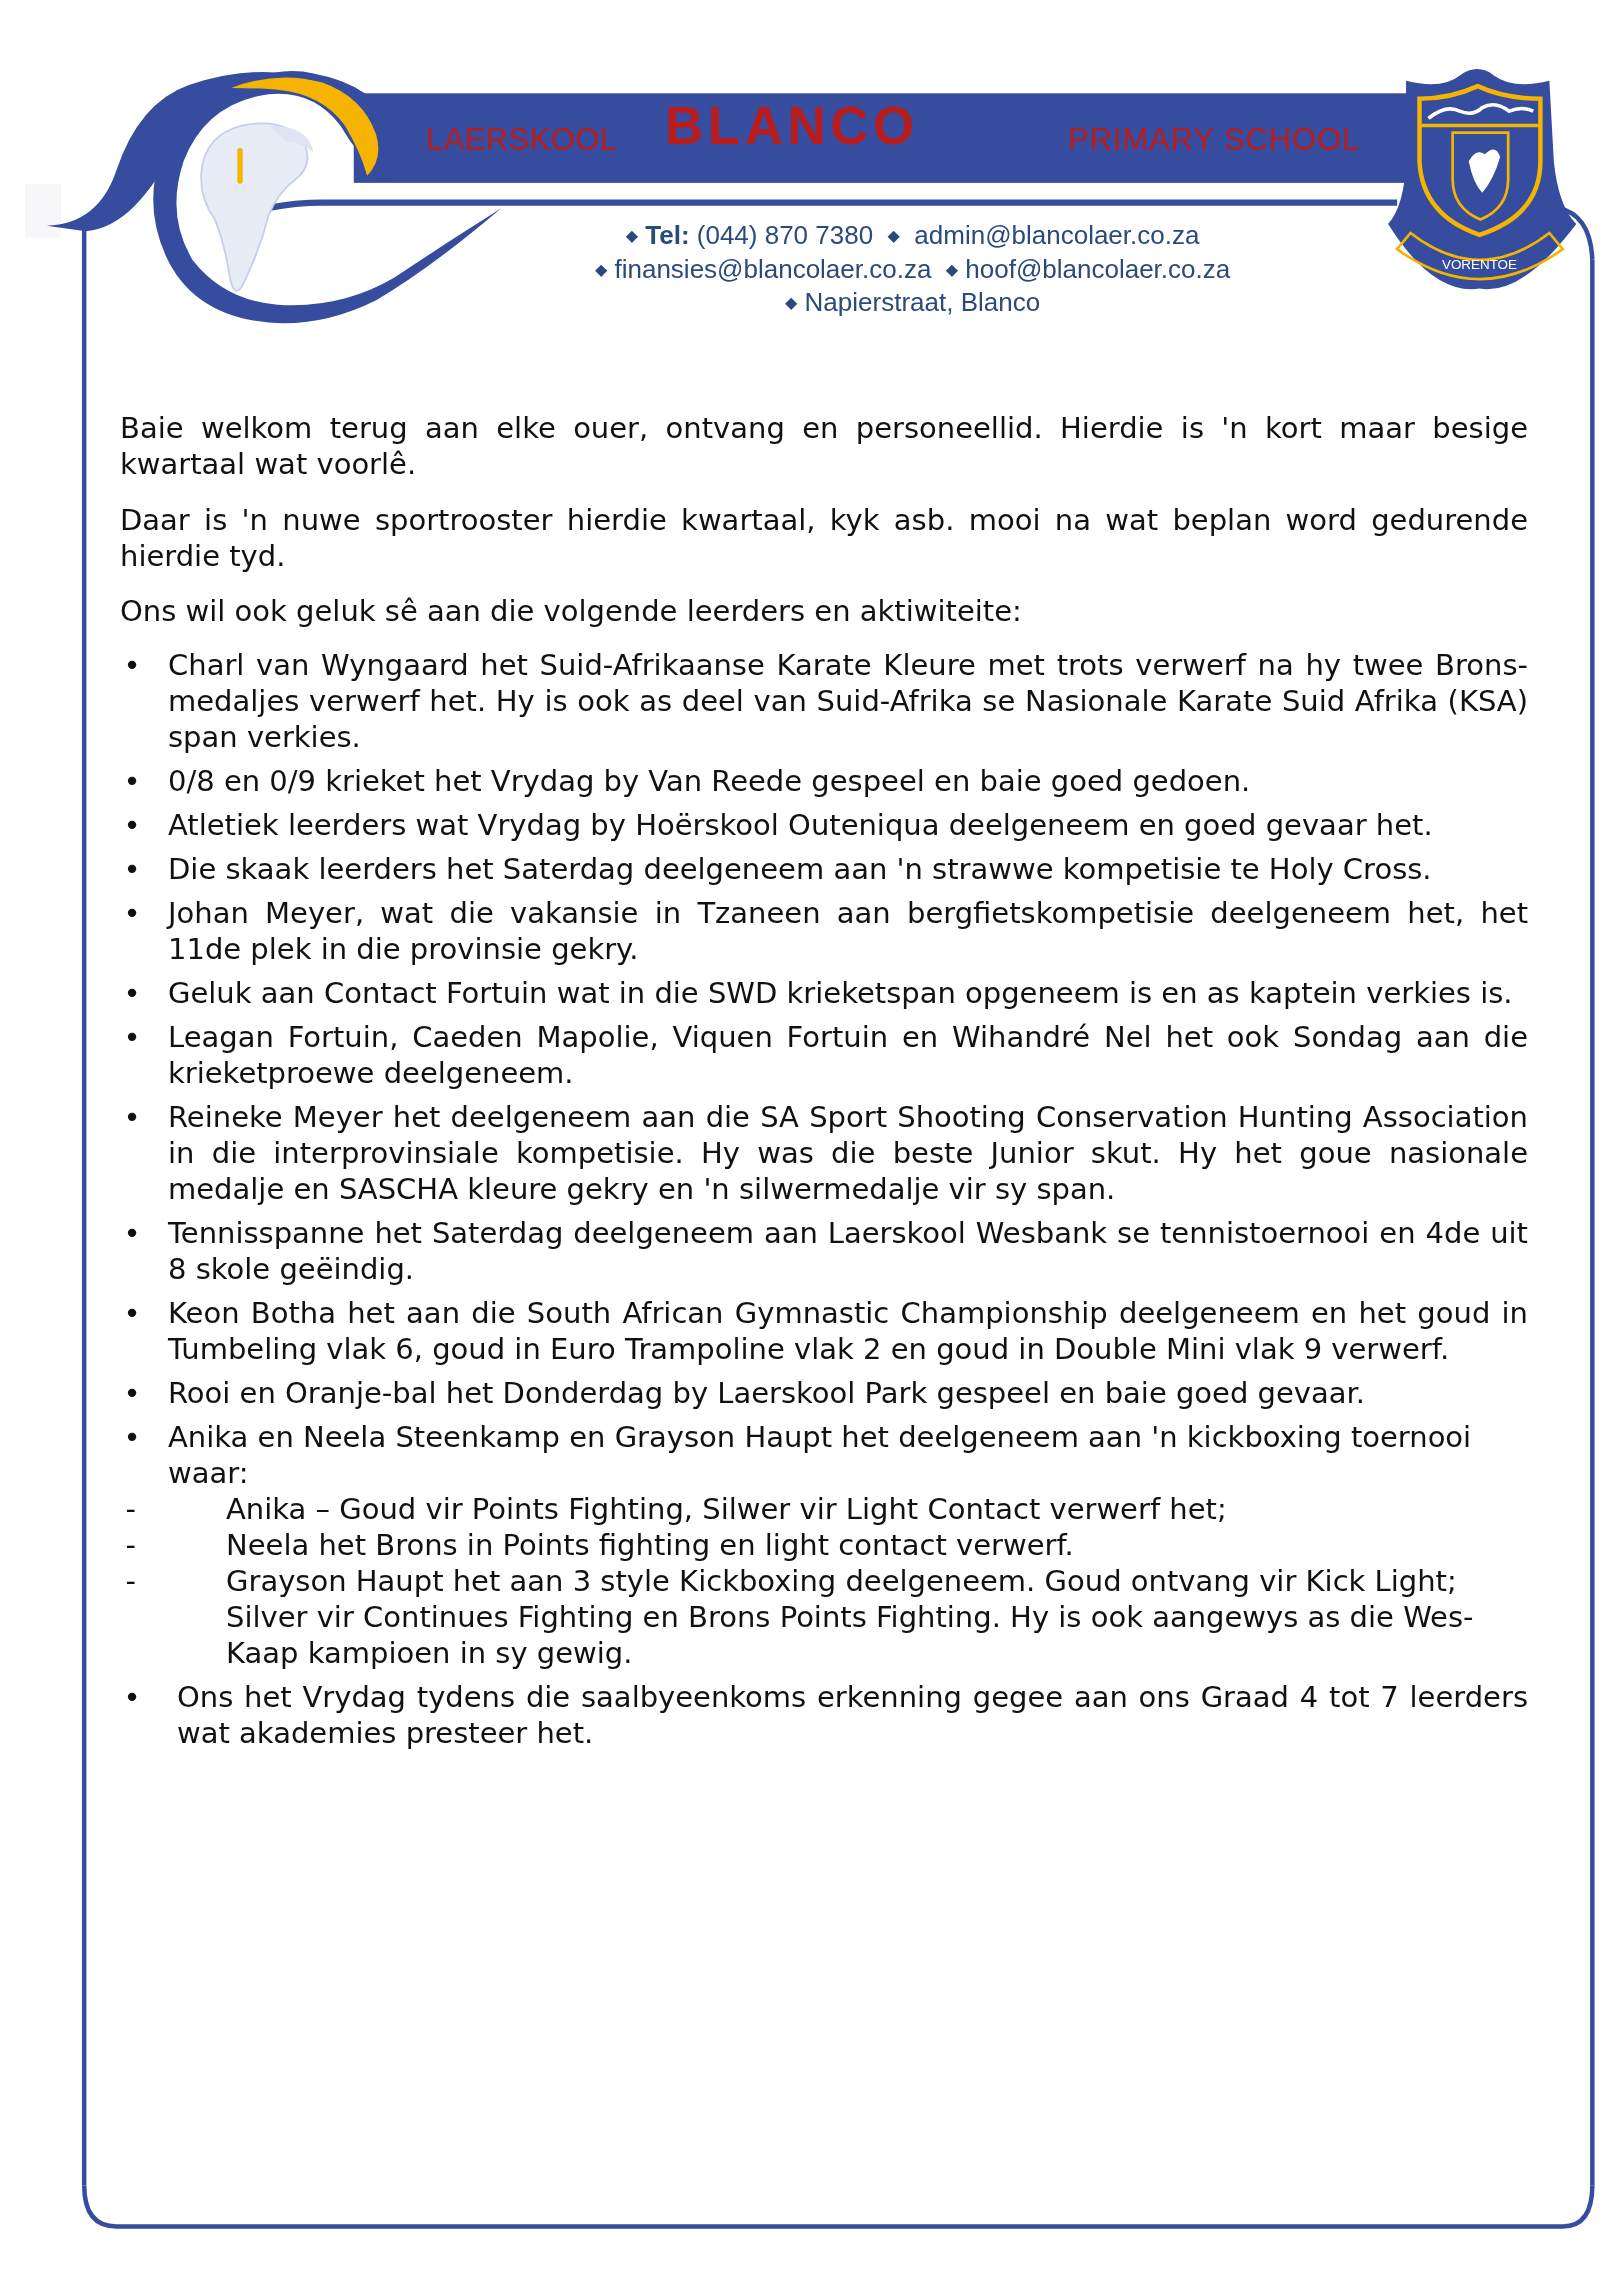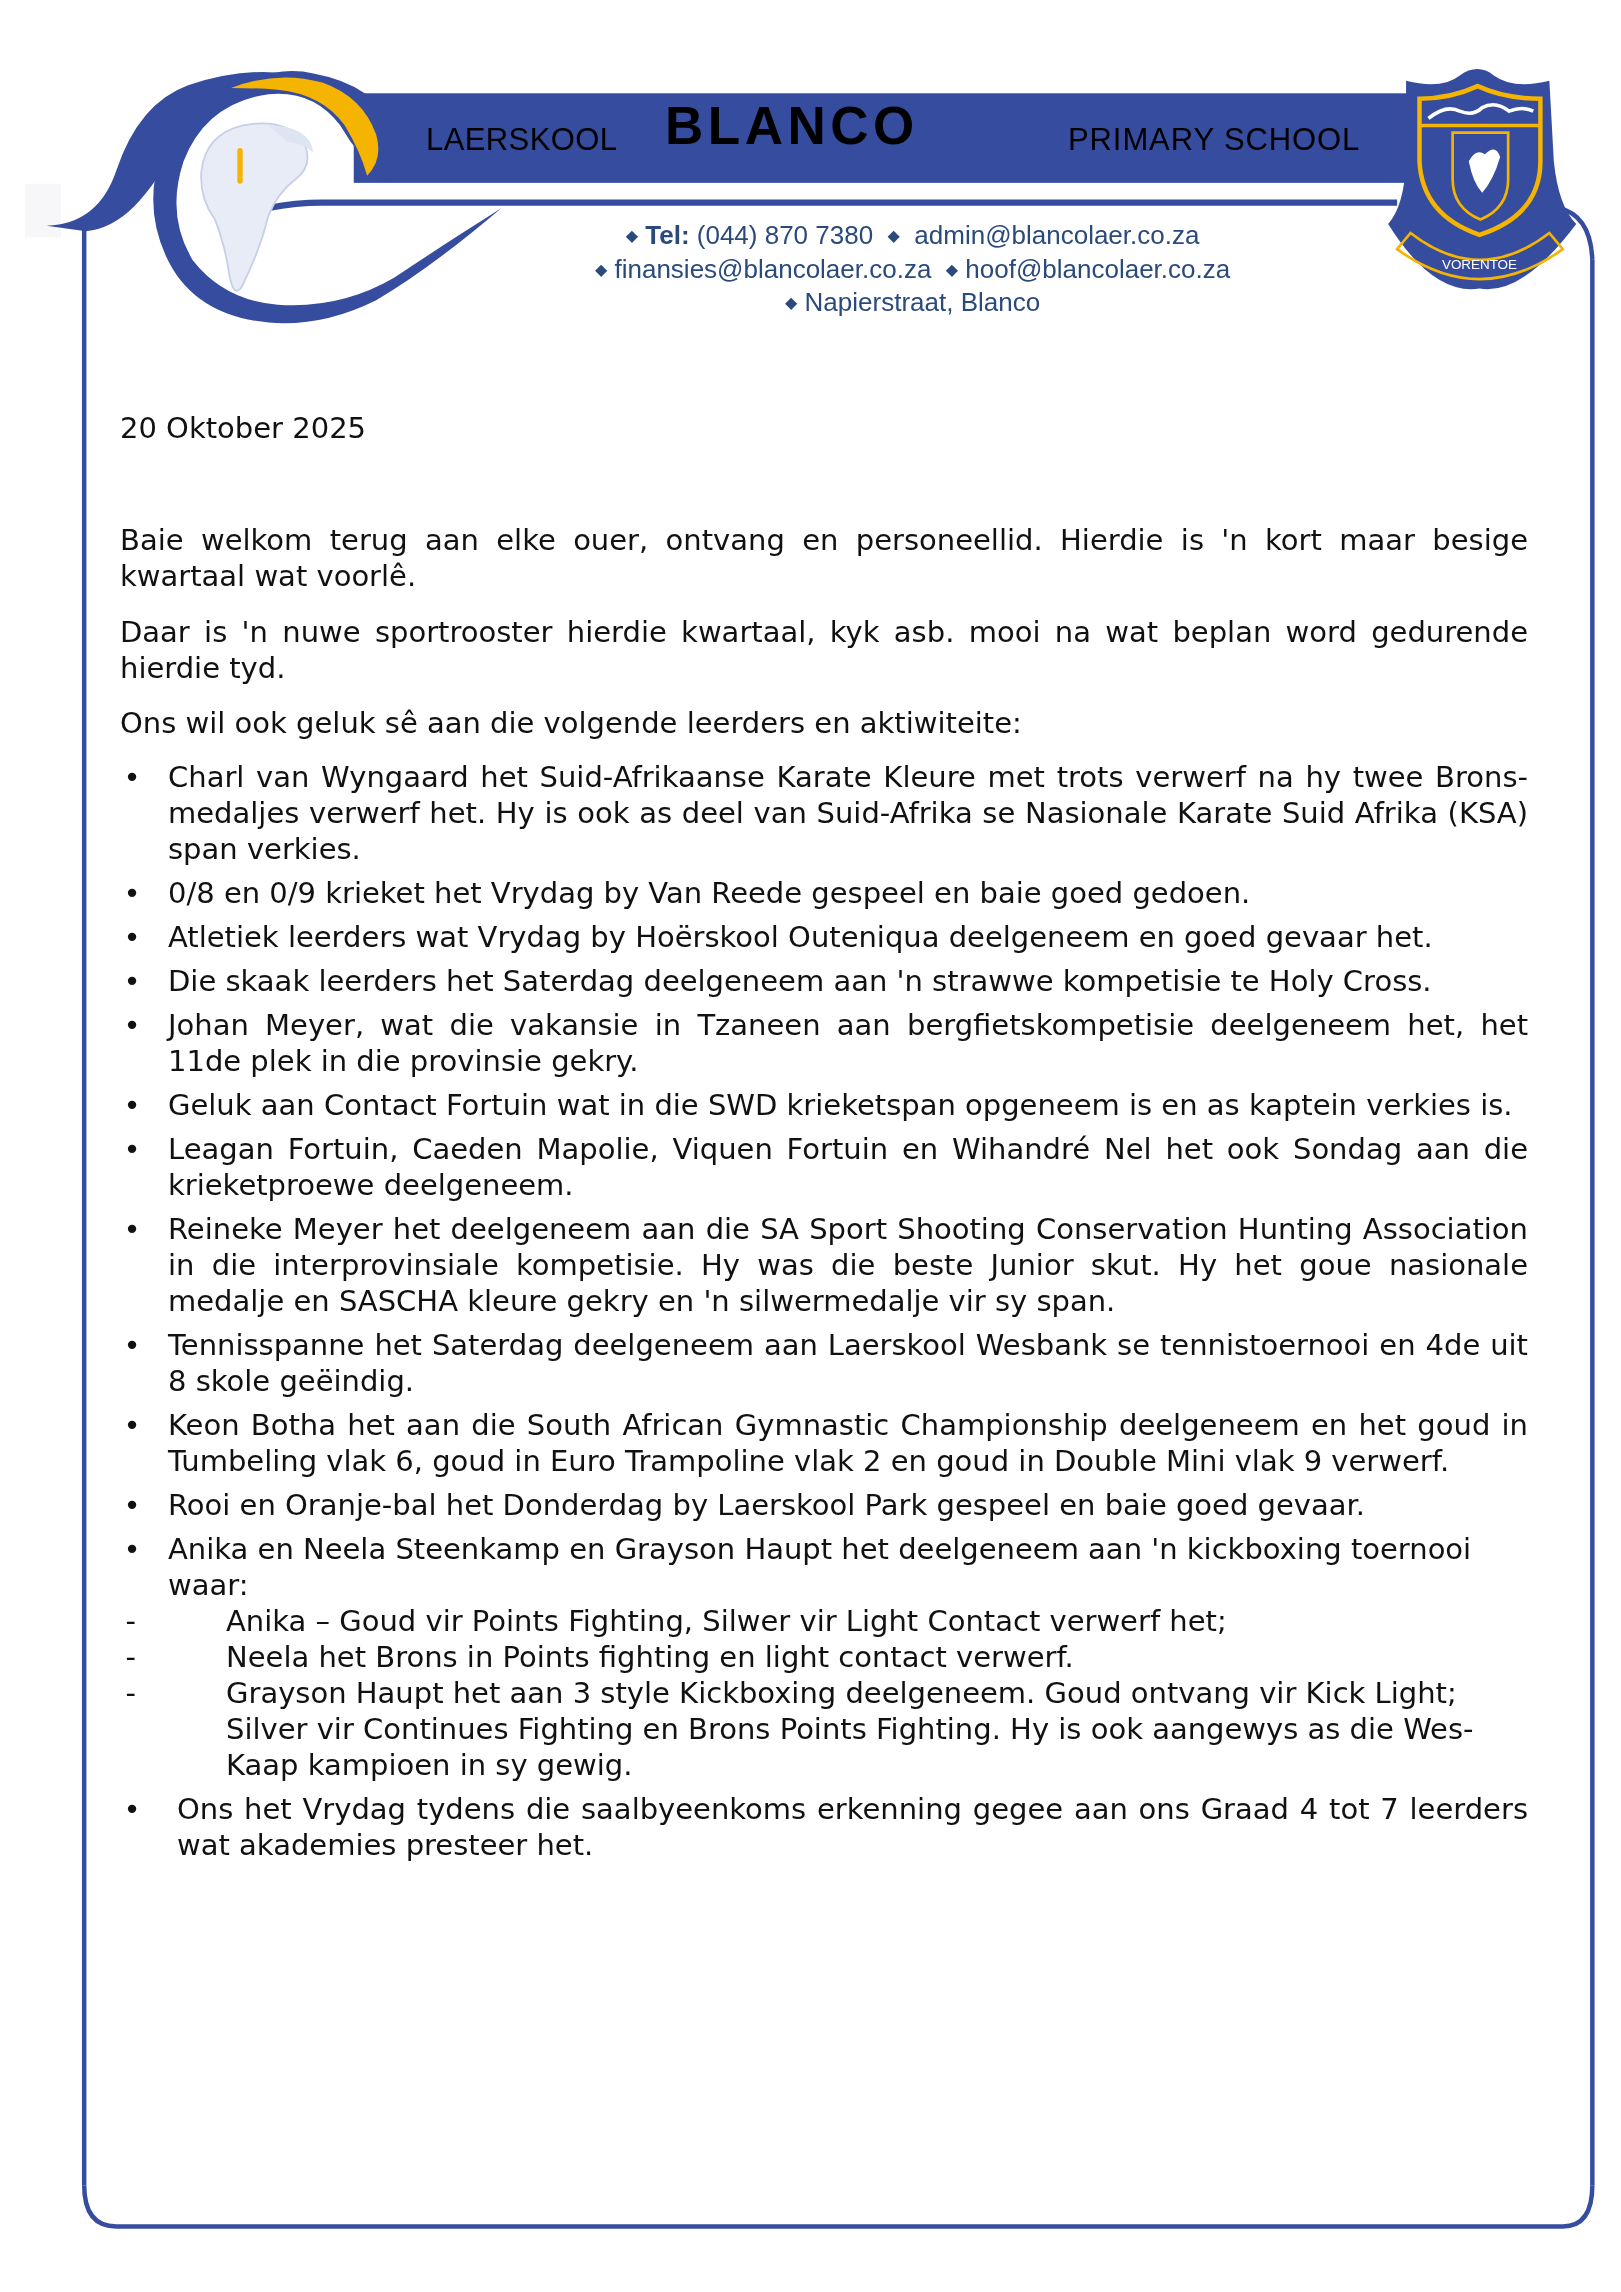--- a/index.html
+++ b/index.html
@@ -1,19 +1,19 @@
 <!DOCTYPE html>
 <html style="font-size:14.3px"><head>
 <meta charset="utf-8">
 <style>
   html, body { margin:0; padding:0; background:#ffffff; }
   body { width:1621px; height:2293px; position:relative; overflow:hidden;
          font-family:"DejaVu Sans", sans-serif; color:#111; }
   #frame { position:absolute; left:0; top:0; width:1621px; height:2293px; }
-  .band-text { position:absolute; color:#000000; font-family:"Liberation Sans", sans-serif; white-space:nowrap; }
+  .band-text { position:absolute; color:#b91c1c; font-family:"Liberation Sans", sans-serif; white-space:nowrap; }
   #laerskool { left:426px; top:122px; font-size:31px; letter-spacing:0.4px; }
   #blanco { left:665px; top:99px; font-size:53px; font-weight:bold; letter-spacing:4.5px; line-height:1; }
   #primary { left:1068px; top:122px; font-size:31px; letter-spacing:0.9px; }
   .contact { position:absolute; left:0; width:1818px; text-align:center; color:#2a4a7c;
              font-family:"Liberation Sans", sans-serif; font-size:26px; white-space:nowrap; }
   .contact .dia { font-size:16px; vertical-align:2.7px; margin:0 7.2px; }
   .contact b { font-weight:bold; }
   #c1 { top:220px; } #c2 { top:254px; } #c3 { top:287px; }
   #letter { position:absolute; left:120px; top:410px; width:1408px; font-size:29px; line-height:36px; }
   #letter p { margin:0; text-align:justify; }
@@ -80,21 +80,20 @@
 </div>
 <div class="contact" id="c2">
   <span class="dia">◆</span><span>finansies@blancolaer.co.za</span>
   <span class="dia">◆</span><span>hoof@blancolaer.co.za</span>
 </div>
 <div class="contact" id="c3">
   <span class="dia">◆</span><span>Napierstraat, Blanco</span>
 </div>
 
 <div id="letter">
-  <p id="date">20 Oktober 2025</p>
   <p class="para">Baie welkom terug aan elke ouer, ontvang en personeellid. Hierdie is 'n kort maar besige kwartaal wat voorlê.</p>
   <p class="para">Daar is 'n nuwe sportrooster hierdie kwartaal, kyk asb. mooi na wat beplan word gedurende hierdie tyd.</p>
   <p id="heading">Ons wil ook geluk sê aan die volgende leerders en aktiwiteite:</p>
   <ul class="main">
     <li><span class="bul">•</span><span>Charl van Wyngaard het Suid-Afrikaanse Karate Kleure met trots verwerf na hy twee Brons-medaljes verwerf het. Hy is ook as deel van Suid-Afrika se Nasionale Karate Suid Afrika (KSA) span verkies.</span></li>
     <li><span class="bul">•</span><span>0/8 en 0/9 krieket het Vrydag by Van Reede gespeel en baie goed gedoen.</span></li>
     <li><span class="bul">•</span><span>Atletiek leerders wat Vrydag by Hoërskool Outeniqua deelgeneem en goed gevaar het.</span></li>
     <li><span class="bul">•</span><span>Die skaak leerders het Saterdag deelgeneem aan 'n strawwe kompetisie te Holy Cross.</span></li>
     <li><span class="bul">•</span><span>Johan Meyer, wat die vakansie in Tzaneen aan bergfietskompetisie deelgeneem het, het 11de plek in die provinsie gekry.</span></li>
     <li><span class="bul">•</span><span>Geluk aan Contact Fortuin wat in die SWD krieketspan opgeneem is en as kaptein verkies is.</span></li>

